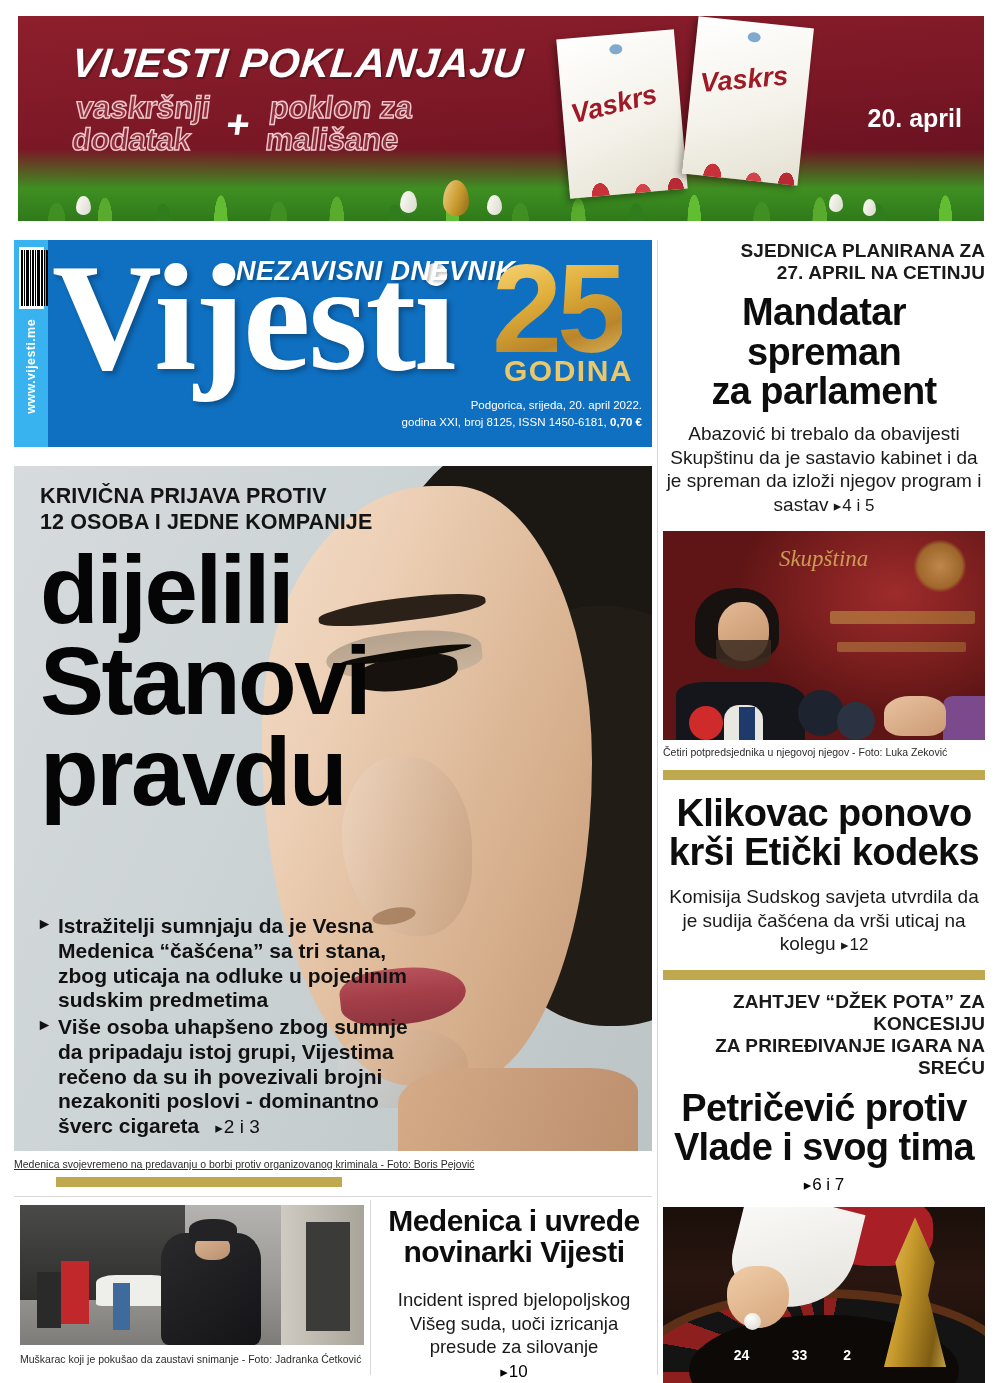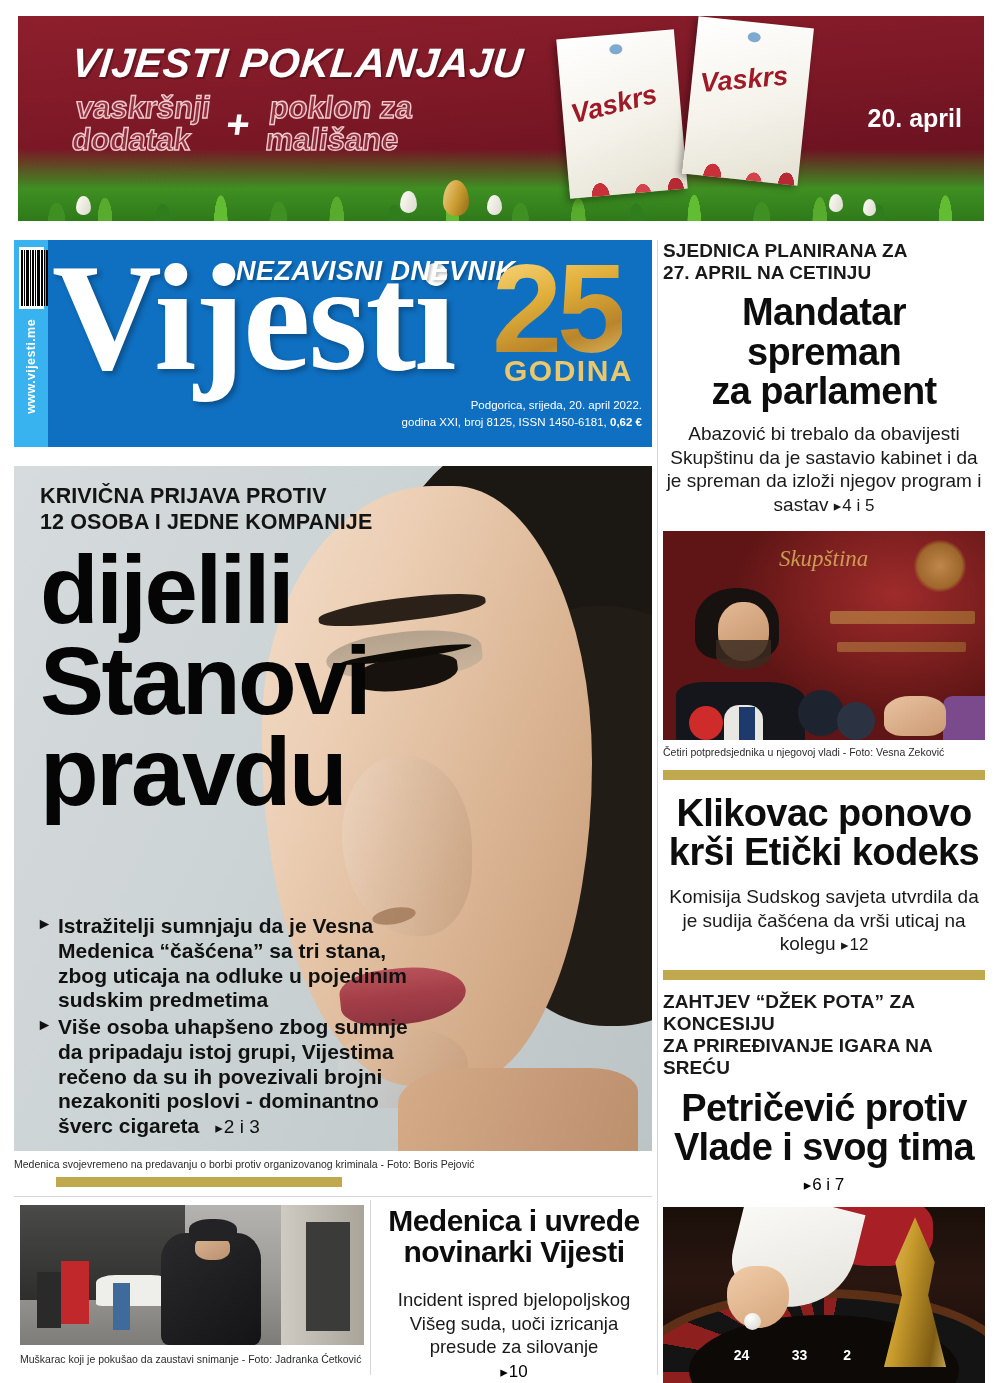--- a/index.html
+++ b/index.html
@@ -240,21 +240,21 @@
     line-height: 1.5;
   }
   .mh-imprint b { font-weight: 800; }
 
   
   .kicker {
     font-size: 19px;
     font-weight: 700;
     line-height: 1.16;
     color: #1a1a1a;
-    text-align: left;
+    text-align: right;
     letter-spacing: .1px;
   }
   .head-r {
     font-size: 38px;
     font-weight: 800;
     line-height: 1.04;
     color: #0d0d0d;
     text-align: center;
     letter-spacing: -.6px;
   }
@@ -443,21 +443,21 @@
     margin-bottom: 2px;
   }
   .bullet::before {
     content: "\25B8";
     position: absolute;
     left: 0; top: 0;
     font-size: 17px;
     color: #111111;
   }
   .bullet .pg { margin-left: 16px; font-size: 19px; }
-  .cap-lead { position: absolute; left: 14px; top: 1157px; width: 470px; }
+  .cap-lead { position: absolute; left: 14px; top: 1157px; width: 470px; text-decoration: underline; }
   .bar3 { position: absolute; left: 56px; top: 1177px; width: 286px; }
 
   
   .photo-street {
     position: absolute;
     left: 20px; top: 1205px;
     width: 344px; height: 140px;
     background: linear-gradient(to bottom, #b4b3b0 0%, #9a9996 55%, #7d7c79 100%);
   }
   .st-bldg { position: absolute; left: 0; top: 0; width: 48%; height: 68%;
@@ -567,21 +567,21 @@
       <div class="mh-url">www.vijesti.me</div>
     </div>
     <div class="mh-logo">Vijesti</div>
     <div class="mh-tagline">NEZAVISNI DNEVNIK</div>
     <div class="mh-anniv">
       <div class="mh-25">25</div>
       <div class="mh-godina">GODINA</div>
     </div>
     <div class="mh-imprint">
       <div>Podgorica, srijeda, 20. april 2022.</div>
-      <div><span>godina XXI, broj 8125, ISSN 1450-6181, </span><b>0,62 €</b></div>
+      <div><span>godina XXI, broj 8125, ISSN 1450-6181, </span><b>0,70 €</b></div>
     </div>
   </div>
 
   <div class="lead">
     <div class="lead-portrait">
       <div class="lp-hair"></div>
       <div class="lp-hair2"></div>
       <div class="lp-face"></div>
       <div class="lp-nose"></div>
       <div class="lp-brow"></div>
@@ -659,21 +659,21 @@
       <div class="pp-beard"></div>
       <div class="pp-body"></div>
       <div class="pp-shirt"></div>
       <div class="pp-tie"></div>
       <div class="pp-mic3"></div>
       <div class="pp-mic1"></div>
       <div class="pp-mic2"></div>
       <div class="pp-sleeve"></div>
       <div class="pp-hand"></div>
     </div>
-    <div class="caption cap-parliament">Četiri potpredsjednika u njegovoj vladi - Foto: Vesna Zeković</div>
+    <div class="caption cap-parliament">Četiri potpredsjednika u njegovoj njegov - Foto: Luka Zeković</div>
 
     <div class="gold-bar bar1"></div>
 
     <div class="head-r r-head2">
       <div>Klikovac ponovo</div>
       <div>krši Etički kodeks</div>
     </div>
     <div class="lede r-lede2"><span>Komisija Sudskog savjeta utvrdila da je sudija čašćena da vrši uticaj na kolegu</span> <span class="pg">12</span></div>
 
     <div class="gold-bar bar2"></div>

